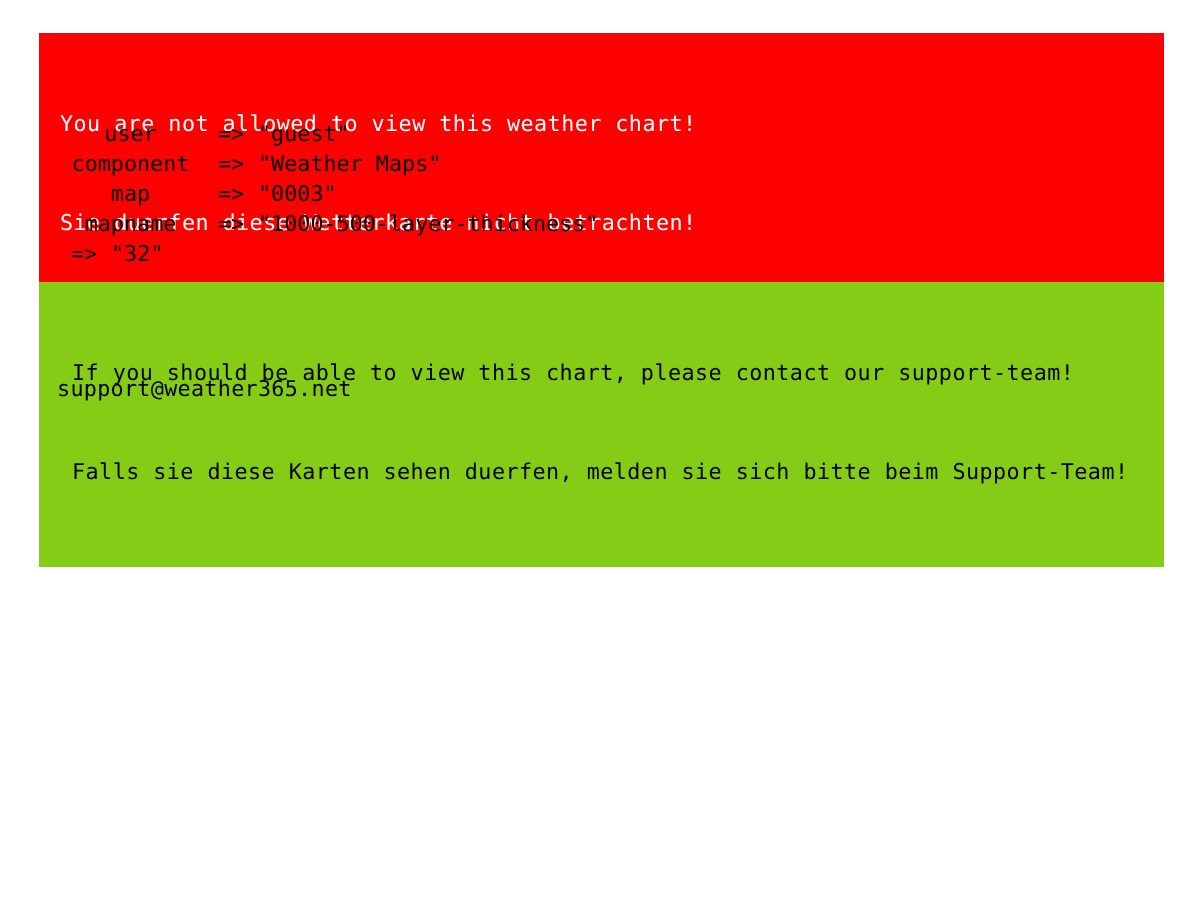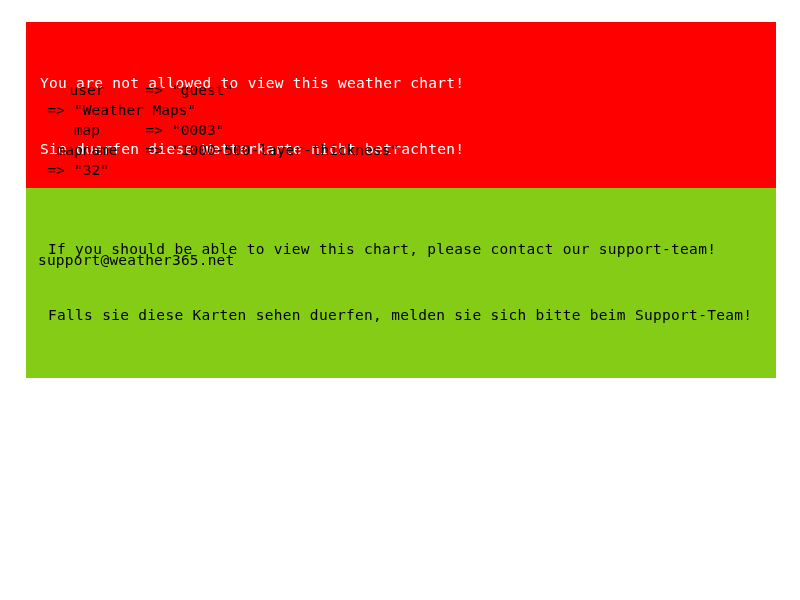--- a/index.html
+++ b/index.html
@@ -103,20 +103,21 @@
     <span class="banner-line">Sie duerfen diese Wetterkarte nicht betrachten!</span>
   </div>
 
   <div class="params">
     <div class="param-row">
       <span class="param-key">user</span>
       <span class="param-arrow">=&gt;</span>
       <span class="param-val">"guest"</span>
     </div>
     <div class="param-row">
+      <span class="param-key">component</span>
       <span class="param-arrow">=&gt;</span>
       <span class="param-val">"Weather Maps"</span>
     </div>
     <div class="param-row">
       <span class="param-key">map</span>
       <span class="param-arrow">=&gt;</span>
       <span class="param-val">"0003"</span>
     </div>
     <div class="param-row">
       <span class="param-key">mapname</span>

